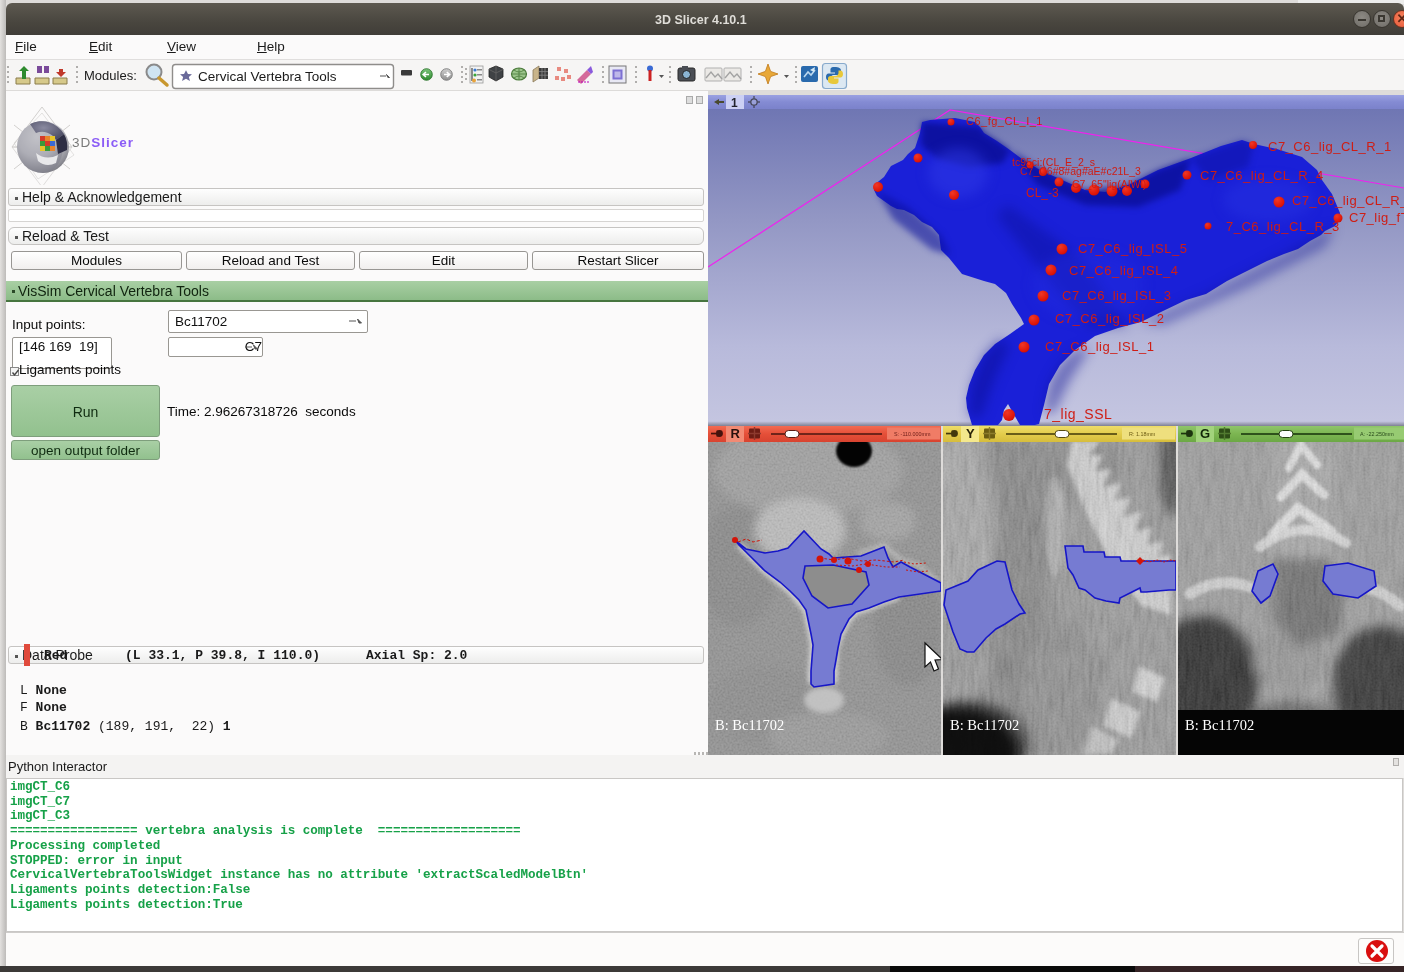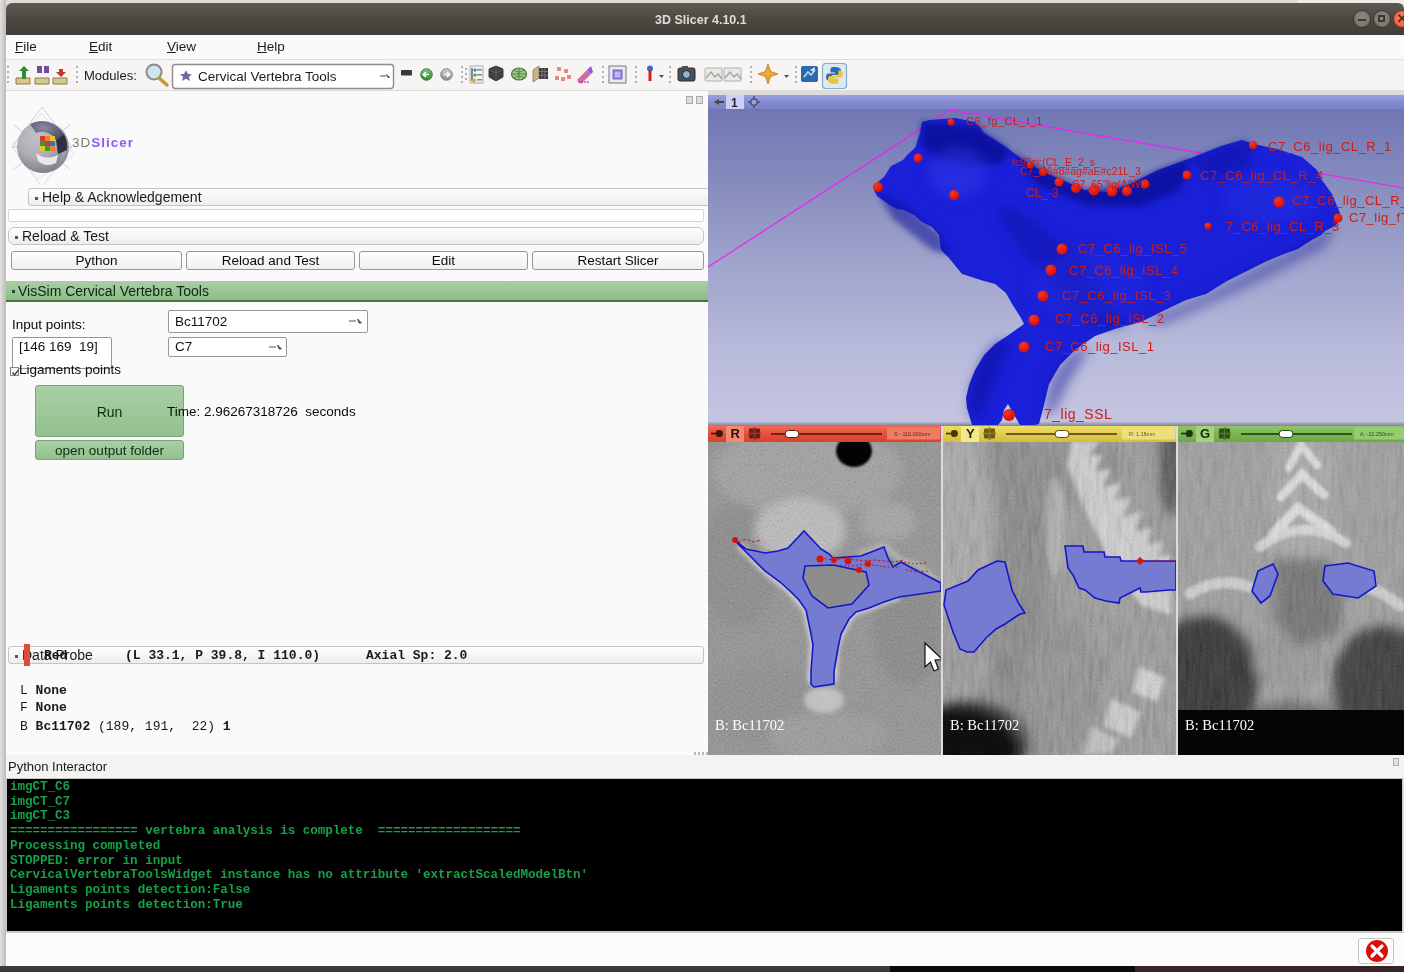--- a/index.html
+++ b/index.html
@@ -19,27 +19,27 @@
 
 #toolbar { left:6px; top:60px; width:1398px; height:31px; background:#f6f5f4; border-bottom:1px solid #dddbd9; }
 
 #panel { left:6px; top:91px; width:702px; height:664px; background:#fbfafa; }
 .hdr { left:2px; width:696px; height:18px; background:linear-gradient(#fefefe,#ededec);
   border:1px solid #c6c4c2; border-radius:3px; font-size:14px; color:#1a1a1a; padding-left:13px; line-height:17px; }
 .hdr:before { content:""; position:absolute; left:6px; top:8px; width:3px; height:3px; background:#555; }
 .btn { height:19px; background:linear-gradient(#ffffff,#f1efee); border:1px solid #989693; border-radius:3px;
   font-size:13.5px; color:#0a0a0a; text-align:center; line-height:17px; }
 .greenbtn { background:linear-gradient(#a9cfa5,#92c18e); border:1px solid #7e9e7c; border-radius:3px;
-  font-size:13.5px; color:#0f2b10; text-align:center;margin-left:24px; }
+  font-size:13.5px; color:#0f2b10; text-align:center; }
 .probe { font-family:"Liberation Mono", monospace; font-size:13px; color:#1a1a1a; white-space:pre; }
 .field { background:#fff; border:1px solid #999792; border-radius:2px; font-size:13.5px; color:#111; padding-left:6px; }
 .lbl { font-size:13.5px; color:#0a0a0a; }
 
 #pylabel { left:6px; top:755px; width:1398px; height:23px; background:#f4f3f2; }
-#pyconsole { left:6px; top:778px; width:1397px; height:154px; background:#000000; border:1px solid #c9c7c5;
+#pyconsole { left:6px; top:778px; width:1397px; height:154px; background:#ffffff; border:1px solid #c9c7c5;
   font-family:"Liberation Mono", monospace; font-size:12.6px; font-weight:bold; color:#16a148; line-height:14.7px;
   padding:1px 0 0 3px; white-space:pre; letter-spacing:-0.05px; }
 #statusbar { left:6px; top:932px; width:1398px; height:34px; background:#fcfbfa; border-top:1px solid #ceccca; }
 
 #view3d { left:708px; top:95px; width:696px; height:331px; }
 .slicepane { top:426px; height:329px; }
 </style>
 </head>
 <body>
 <div id="stage">
@@ -241,34 +241,34 @@
           <rect x="42" y="38" width="5" height="5" fill="#3a6ad4"></rect>
         <rect x="32" y="43" width="5" height="5" fill="#e8c42a"></rect>
           <rect x="37" y="43" width="5" height="5" fill="#3a9a3a"></rect>
           <rect x="42" y="43" width="5" height="5" fill="#e8842a"></rect>
       </g>
       <path d="M28 50 q10 8 22 2 l-2 8 q-10 5 -18 -2 z" fill="#e8e8ea"></path>
     </svg>
     <div class="abs" style="left:66px;top:44px;font-size:13.5px;letter-spacing:1px;color:#7a7a7a;">3D<b style="color:#8b5cf6">Slicer</b></div>
     <div class="abs" style="left:680px;top:5px;width:7px;height:8px;border:1px solid #aaa;background:#ddd;"></div>
     <div class="abs" style="left:690px;top:5px;width:7px;height:8px;border:1px solid #aaa;background:#ddd;"></div>
-    <div class="abs hdr" style="top:97px;margin-left:20px;">Help &amp; Acknowledgement</div>
+    <div class="abs hdr" style="top:97px;">Help &amp; Acknowledgement</div>
     <div class="abs" style="left:2px;top:118px;width:696px;height:13px;background:#fff;border:1px solid #d6d4d2;border-radius:2px;"></div>
     <div class="abs hdr" style="top:136px;border-radius:6px;">Reload &amp; Test</div>
-    <div class="abs btn" style="left:5px;top:160px;width:171px;">Python</div>
+    <div class="abs btn" style="left:5px;top:160px;width:171px;">Modules</div>
     <div class="abs btn" style="left:180px;top:160px;width:169px;">Reload and Test</div>
     <div class="abs btn" style="left:353px;top:160px;width:169px;">Edit</div>
     <div class="abs btn" style="left:526px;top:160px;width:172px;">Restart Slicer</div>
     <div class="abs" style="left:0;top:190px;width:702px;height:21px;background:linear-gradient(#a9cfa4,#8cbc88);border-bottom:2px solid #46753f;font-size:14px;color:#10240f;padding-left:12px;line-height:20px;"><span style="position:absolute;left:6px;top:9px;width:3px;height:3px;background:#2a4a28;"></span>VisSim Cervical Vertebra Tools</div>
     <div class="abs lbl" style="left:6px;top:226px;">Input points:</div>
     <div class="abs field" style="left:162px;top:219px;width:200px;height:23px;line-height:21px;">Bc11702<svg class="abs" style="right:4px;top:7px;" width="14" height="10">
           <path d="M0 3 h7 M8.5 1 l4 4 l-2.5 0 z" stroke="#555" stroke-width="1" fill="#555"></path>
         </svg></div>
     <div class="abs field" style="left:6px;top:246px;width:100px;height:32px;line-height:18px;">[146 169&nbsp; 19]</div>
-    <div class="abs field" style="left:162px;top:246px;width:119px;height:20px;line-height:18px;">C7<svg class="abs" style="right:3px;top:6px;" width="14" height="10">
+    <div class="abs field" style="left:162px;top:246px;width:95px;height:20px;line-height:18px;text-align:right;">C7<svg class="abs" style="right:3px;top:6px;" width="14" height="10">
           <path d="M0 3 h7 M8.5 1 l4 4 l-2.5 0 z" stroke="#555" stroke-width="1" fill="#555"></path>
         </svg></div>
     <div class="abs" style="left:4px;top:276px;width:9px;height:9px;background:#f4f4f4;border:1px solid #888;">
         <svg style="display:block" width="9" height="9">
           <path d="M1.5 4.5 l2 2.5 l4 -5" stroke="#444" stroke-width="1.4" fill="none"></path>
         </svg>
       </div>
     <div class="abs lbl" style="left:13px;top:271px;">Ligaments points</div>
     <div class="abs greenbtn" style="left:5px;top:294px;width:149px;height:52px;line-height:52px;font-size:14px;">Run</div>
     <div class="abs lbl" style="left:161px;top:313px;">Time: 2.96267318726&nbsp; seconds</div>

